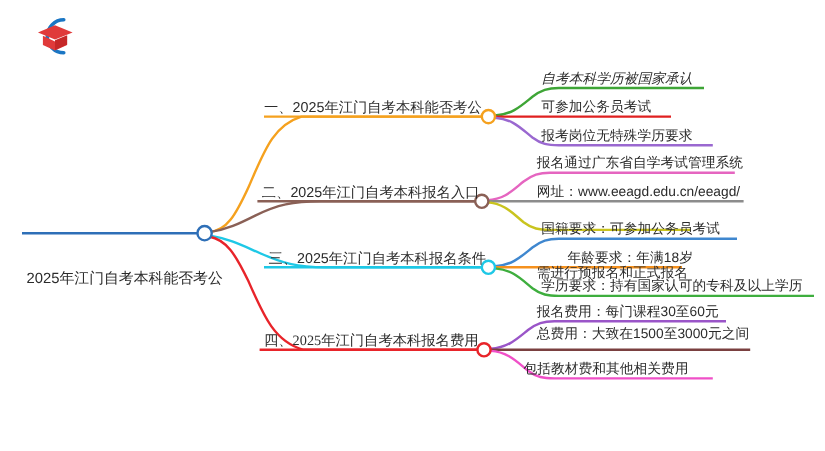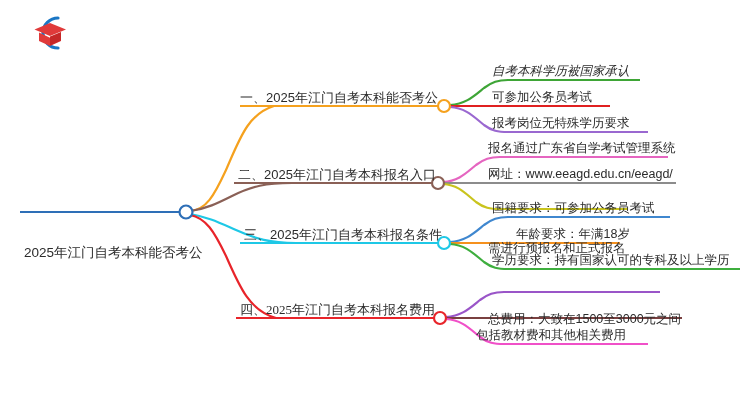--- a/index.html
+++ b/index.html
@@ -149,16 +149,17 @@
   <div class="leaf-label" style="left:492px; top:116px;">报考岗位无特殊学历要求</div>
 
   <div class="leaf-label" style="left:488px; top:141px;">报名通过广东省自学考试管理系统</div>
   <div class="leaf-label" style="left:488px; top:167px;">网址：www.eeagd.edu.cn/eeagd/</div>
   <div class="leaf-label" style="left:488px; top:193px;margin-top:48px;">需进行预报名和正式报名</div>
 
   <div class="leaf-label" style="left:492px; top:201px;">国籍要求：可参加公务员考试</div>
   <div class="leaf-label" style="left:492px; top:227px;margin-left:24px;">年龄要求：年满18岁</div>
   <div class="leaf-label" style="left:492px; top:253px;">学历要求：持有国家认可的专科及以上学历</div>
 
-  <div class="leaf-label" style="left:488px; top:312px;text-align:right;">总费用：大致在1500至3000元之间</div>
+  <div class="leaf-label" style="left:488px; top:276px;">报名费用：每门课程30至60元</div>
+  <div class="leaf-label" style="left:488px; top:296px;text-align:right;">总费用：大致在1500至3000元之间</div>
   <div class="leaf-label" style="left:476px; top:328px;">包括教材费和其他相关费用</div>
 
 </div>
 
 </body></html>

